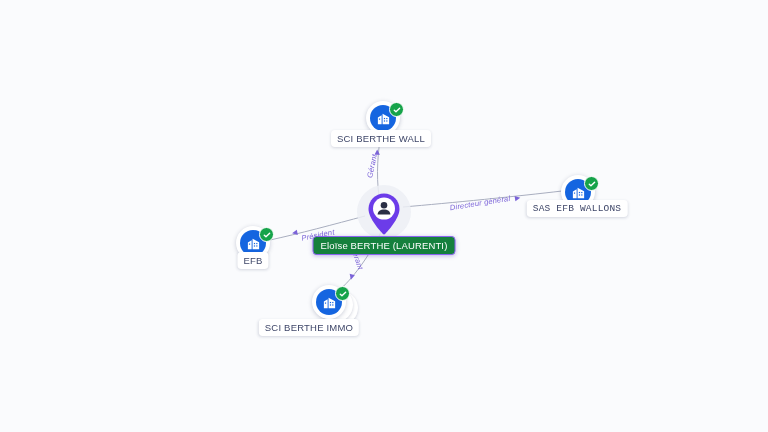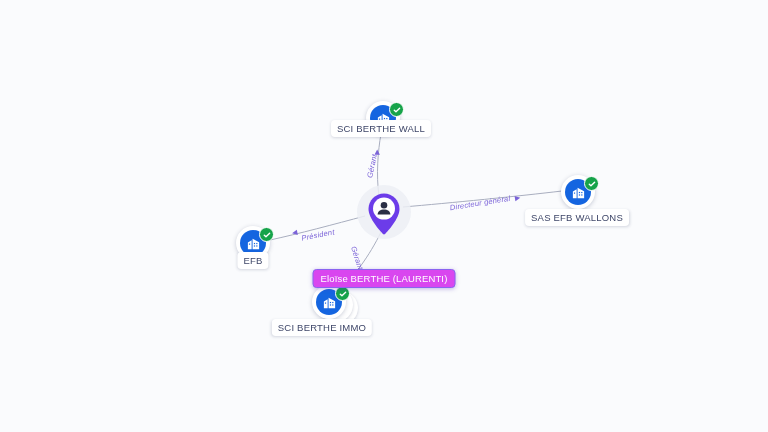--- a/index.html
+++ b/index.html
@@ -72,30 +72,29 @@
     opacity:.85;
   }
   .person .pin{
     position:absolute;left:-17px;top:-20px;
     width:34px;height:44px;
   }
   .person .pin svg{display:block;}
   .person-label{
     position:absolute;
     transform:translate(-50%,0);
-    background:#d946ef;
+    background:#15803d;
     color:#ffffff;
     font-size:9.5px;
     letter-spacing:.15px;
     padding:3px 7px;
     border-radius:4px;
     white-space:nowrap;
     border:1px solid #8a63f0;
     box-shadow:0 1px 4px rgba(80,50,180,.35);
-    margin-top:33px;
   }
 
   
   .edgelabel{
     position:absolute;
     color:#7b63d8;
     font-size:7.5px;
     font-style:italic;
     white-space:nowrap;
     transform-origin:center center;
@@ -144,42 +143,42 @@
             <rect x="10.9" y="10" width="1.3" height="1.3" fill="#1565e0"></rect>
           </svg>
       </div>
     </div>
     <div class="badge">
       <svg width="8" height="8" viewBox="0 0 10 10">
           <path d="M1.6 5.2l2.1 2.1 4.6-4.6" stroke="#ffffff" stroke-width="1.7" fill="none" stroke-linecap="round" stroke-linejoin="round"></path>
         </svg>
     </div>
   </div>
-  <div class="nodelabel" style="left:381px;top:120px;">SCI BERTHE WALL</div>
+  <div class="nodelabel" style="left:381px;top:130px;">SCI BERTHE WALL</div>
 
   <div class="company" style="left:578px;top:192px;">
     <div class="disc">
       <div class="inner">
         <svg width="15" height="15" viewBox="0 0 16 16">
             <path fill="#ffffff" d="M2 14V7l4-2.4V14H2zm5 0V3l7 3.6V14H7z"></path>
             <rect x="3.1" y="8" width="1.3" height="1.3" fill="#1565e0"></rect>
             <rect x="8.4" y="7.4" width="1.3" height="1.3" fill="#1565e0"></rect>
             <rect x="10.9" y="7.4" width="1.3" height="1.3" fill="#1565e0"></rect>
             <rect x="8.4" y="10" width="1.3" height="1.3" fill="#1565e0"></rect>
             <rect x="10.9" y="10" width="1.3" height="1.3" fill="#1565e0"></rect>
           </svg>
       </div>
     </div>
     <div class="badge">
       <svg width="8" height="8" viewBox="0 0 10 10">
           <path d="M1.6 5.2l2.1 2.1 4.6-4.6" stroke="#ffffff" stroke-width="1.7" fill="none" stroke-linecap="round" stroke-linejoin="round"></path>
         </svg>
     </div>
   </div>
-  <div class="nodelabel" style="left:577px;top:209px;">SAS EFB WALLONS</div>
+  <div class="nodelabel" style="left:577px;top:200px;font-family:Liberation Mono, monospace;">SAS EFB WALLONS</div>
 
   <div class="company" style="left:253px;top:243px;">
     <div class="disc">
       <div class="inner">
         <svg width="15" height="15" viewBox="0 0 16 16">
             <path fill="#ffffff" d="M2 14V7l4-2.4V14H2zm5 0V3l7 3.6V14H7z"></path>
             <rect x="3.1" y="8" width="1.3" height="1.3" fill="#1565e0"></rect>
             <rect x="8.4" y="7.4" width="1.3" height="1.3" fill="#1565e0"></rect>
             <rect x="10.9" y="7.4" width="1.3" height="1.3" fill="#1565e0"></rect>
             <rect x="8.4" y="10" width="1.3" height="1.3" fill="#1565e0"></rect>
@@ -209,21 +208,21 @@
             <rect x="10.9" y="10" width="1.3" height="1.3" fill="#1565e0"></rect>
           </svg>
       </div>
     </div>
     <div class="badge">
       <svg width="8" height="8" viewBox="0 0 10 10">
           <path d="M1.6 5.2l2.1 2.1 4.6-4.6" stroke="#ffffff" stroke-width="1.7" fill="none" stroke-linecap="round" stroke-linejoin="round"></path>
         </svg>
     </div>
   </div>
-  <div class="nodelabel" style="left:322px;top:319px;">SCI BERTHE IMMO</div>
+  <div class="nodelabel" style="left:309px;top:319px;">SCI BERTHE IMMO</div>
 
   <div class="person" style="left:384px;top:212px;">
     <div class="halo"></div>
     <div class="pin">
       <svg width="34" height="44" viewBox="0 0 34 44">
         <path d="M17 1.5C8.4 1.5 1.5 8.4 1.5 17c0 9.4 11.6 22 14.3 24.8a1.7 1.7 0 0 0 2.4 0C20.9 39 32.5 26.4 32.5 17 32.5 8.4 25.6 1.5 17 1.5z" fill="#6c3ce9"></path>
         <circle cx="17" cy="16.6" r="11" fill="#ffffff"></circle>
         <circle cx="17" cy="13.2" r="3.3" fill="#2a2f45"></circle>
         <path d="M10.6 22.6c0-3.3 2.9-5.2 6.4-5.2s6.4 1.9 6.4 5.2z" fill="#2a2f45"></path>
       </svg>

